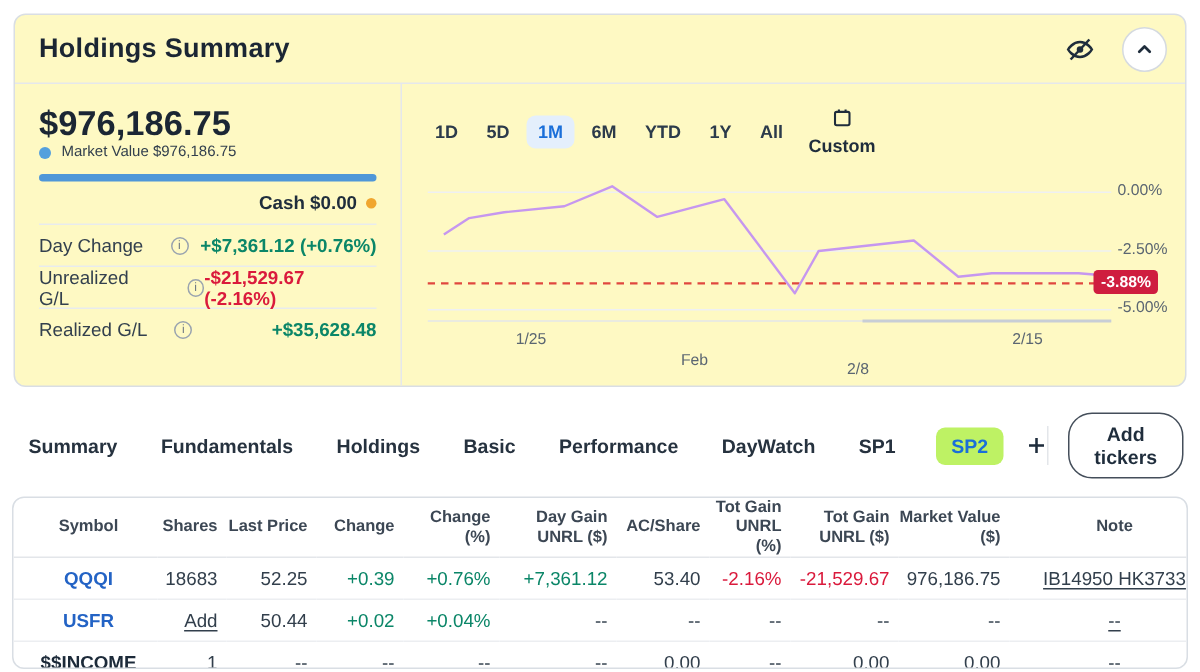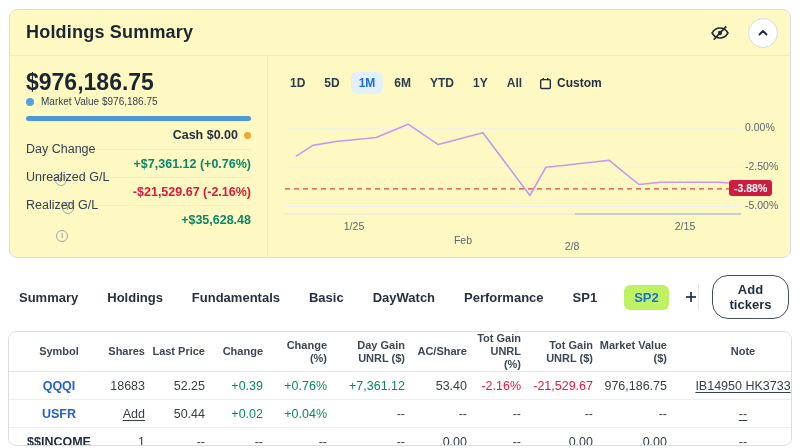--- a/index.html
+++ b/index.html
@@ -24,38 +24,38 @@
   .legend-row { display:flex; align-items:center; gap:7px;
     font-size:10px; color:#33404e; }
   .dot { width:8px; height:8px; border-radius:50%; flex:none; }
   .dot-blue { background:#55a0dd; }
   .dot-orange { background:#f0a62f; width:7px; height:7px; }
   .alloc-bar { margin-top:9px; height:5px; border-radius:3px; background:#4f97d8; }
   .cash-row { margin-top:7px; padding-bottom:7px; display:flex; justify-content:flex-end;
     align-items:center; gap:6px; font-size:12.5px; font-weight:bold; color:#1f2d3c; }
   .stat-row { display:flex; justify-content:space-between; align-items:center;
     height:28px; border-top:1px solid #e8ebee; font-size:12.5px; }
-  .stat-label { display:flex; align-items:center; gap:18px; color:#33404e;flex-direction:column; }
+  .stat-label { display:flex; align-items:center; gap:18px; color:#33404e; }
   .info-icon { width:12px; height:12px; border:1px solid #9aa4af; border-radius:50%;
     display:inline-flex; align-items:center; justify-content:center;
     font-size:8px; color:#6b7682; cursor:pointer; }
   .info-icon::after { content:"i"; }
   .stat-value { font-weight:bold; }
   .green { color:#0b8668; }
   .red { color:#da1a3c; }
 
   
   .chart-panel { flex:1; position:relative; }
   .ranges { position:absolute; left:14px; top:16px; display:flex; align-items:center; gap:3px; }
   .range-btn { border:none; background:none; font-family:inherit; font-size:12px;
     font-weight:bold; color:#2c3b4b; padding:4px 8px; border-radius:6px; cursor:pointer; }
   .range-btn.active { background:#e4effc; color:#1a6fd9; }
   .custom-btn { display:flex; align-items:center; gap:5px; border:none; background:none;
     font-family:inherit; font-size:12px; font-weight:bold; color:#1f2d3c;
-    margin-left:6px; cursor:pointer; }
+    margin-left:6px; cursor:pointer;flex-direction:column; }
   .plot { position:absolute; left:17px; top:51px; width:456px; height:112px; }
   .ylab { position:absolute; left:477px; width:46px; font-size:10.5px; color:#5b6672; }
   .ylab-0 { top:65px; } .ylab-1 { top:104px; } .ylab-2 { top:143px; }
   .cur-badge { position:absolute; left:461px; top:124px; background:#cf1d3f; color:#fff;
     font-size:10.5px; font-weight:bold; padding:2px 5px; border-radius:3px; }
   .xlab { position:absolute; top:164px; font-size:10.5px; color:#5b6672;
     transform:translateX(-50%); }
   .xlab-0 { left:86px; } .xlab-1 { left:304px;margin-top:20px; } .xlab-2 { left:417px; }
   .month-lab { position:absolute; left:195px; top:178px; font-size:10.5px; color:#5b6672;
     transform:translateX(-50%); }
@@ -189,25 +189,25 @@
       <div class="xlab xlab-2">2/15</div>
       <div class="month-lab">Feb</div>
     </div>
   </div>
 </div>
 
 <div class="tabs-row">
   <div class="tabs">
 
   <button class="tab">Summary</button>
+      <button class="tab">Fundamentals</button>
       <button class="tab">Holdings</button>
-      <button class="tab">Fundamentals</button>
       <button class="tab">Basic</button>
+      <button class="tab">Performance</button>
       <button class="tab">DayWatch</button>
-      <button class="tab">Performance</button>
       <button class="tab">SP1</button>
       <button class="tab active">SP2</button>
     </div>
   <span class="add-tab">
     <svg width="14" height="14" viewBox="0 0 14 14">
       <line x1="7" y1="2" x2="7" y2="12" stroke="#1f2d3c" stroke-width="1.7"></line>
       <line x1="2" y1="7" x2="12" y2="7" stroke="#1f2d3c" stroke-width="1.7"></line>
     </svg>
   </span>
   <div class="toolbar">

